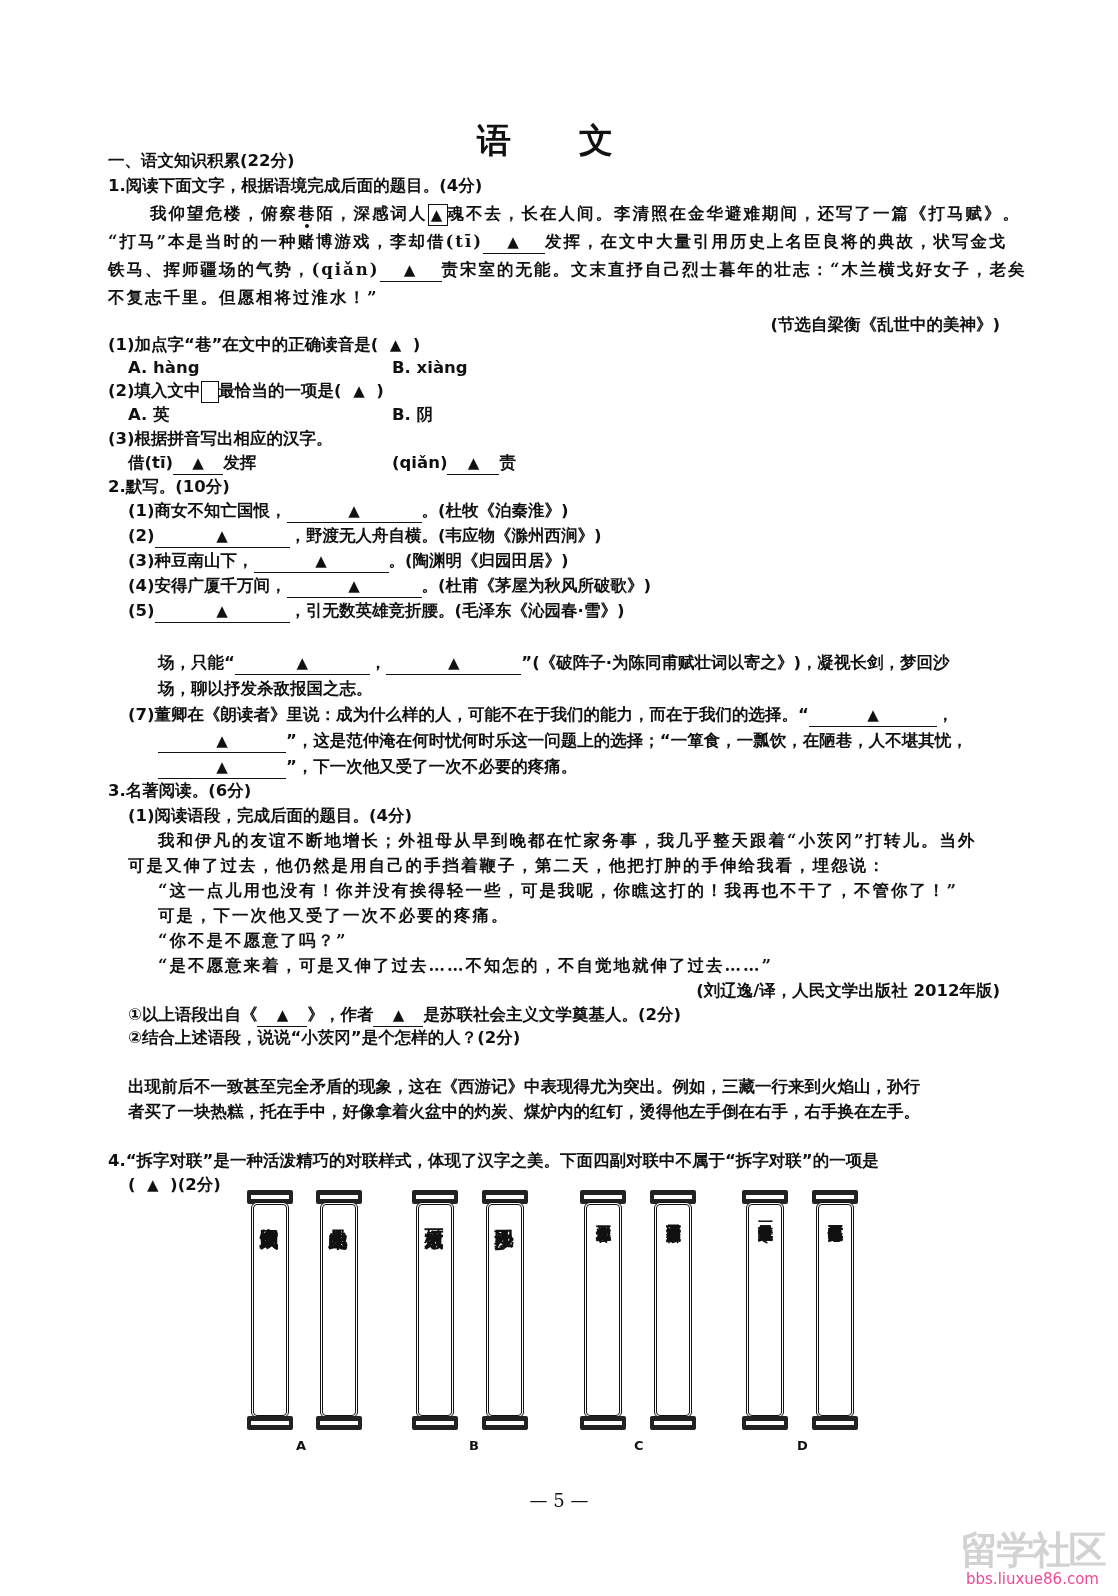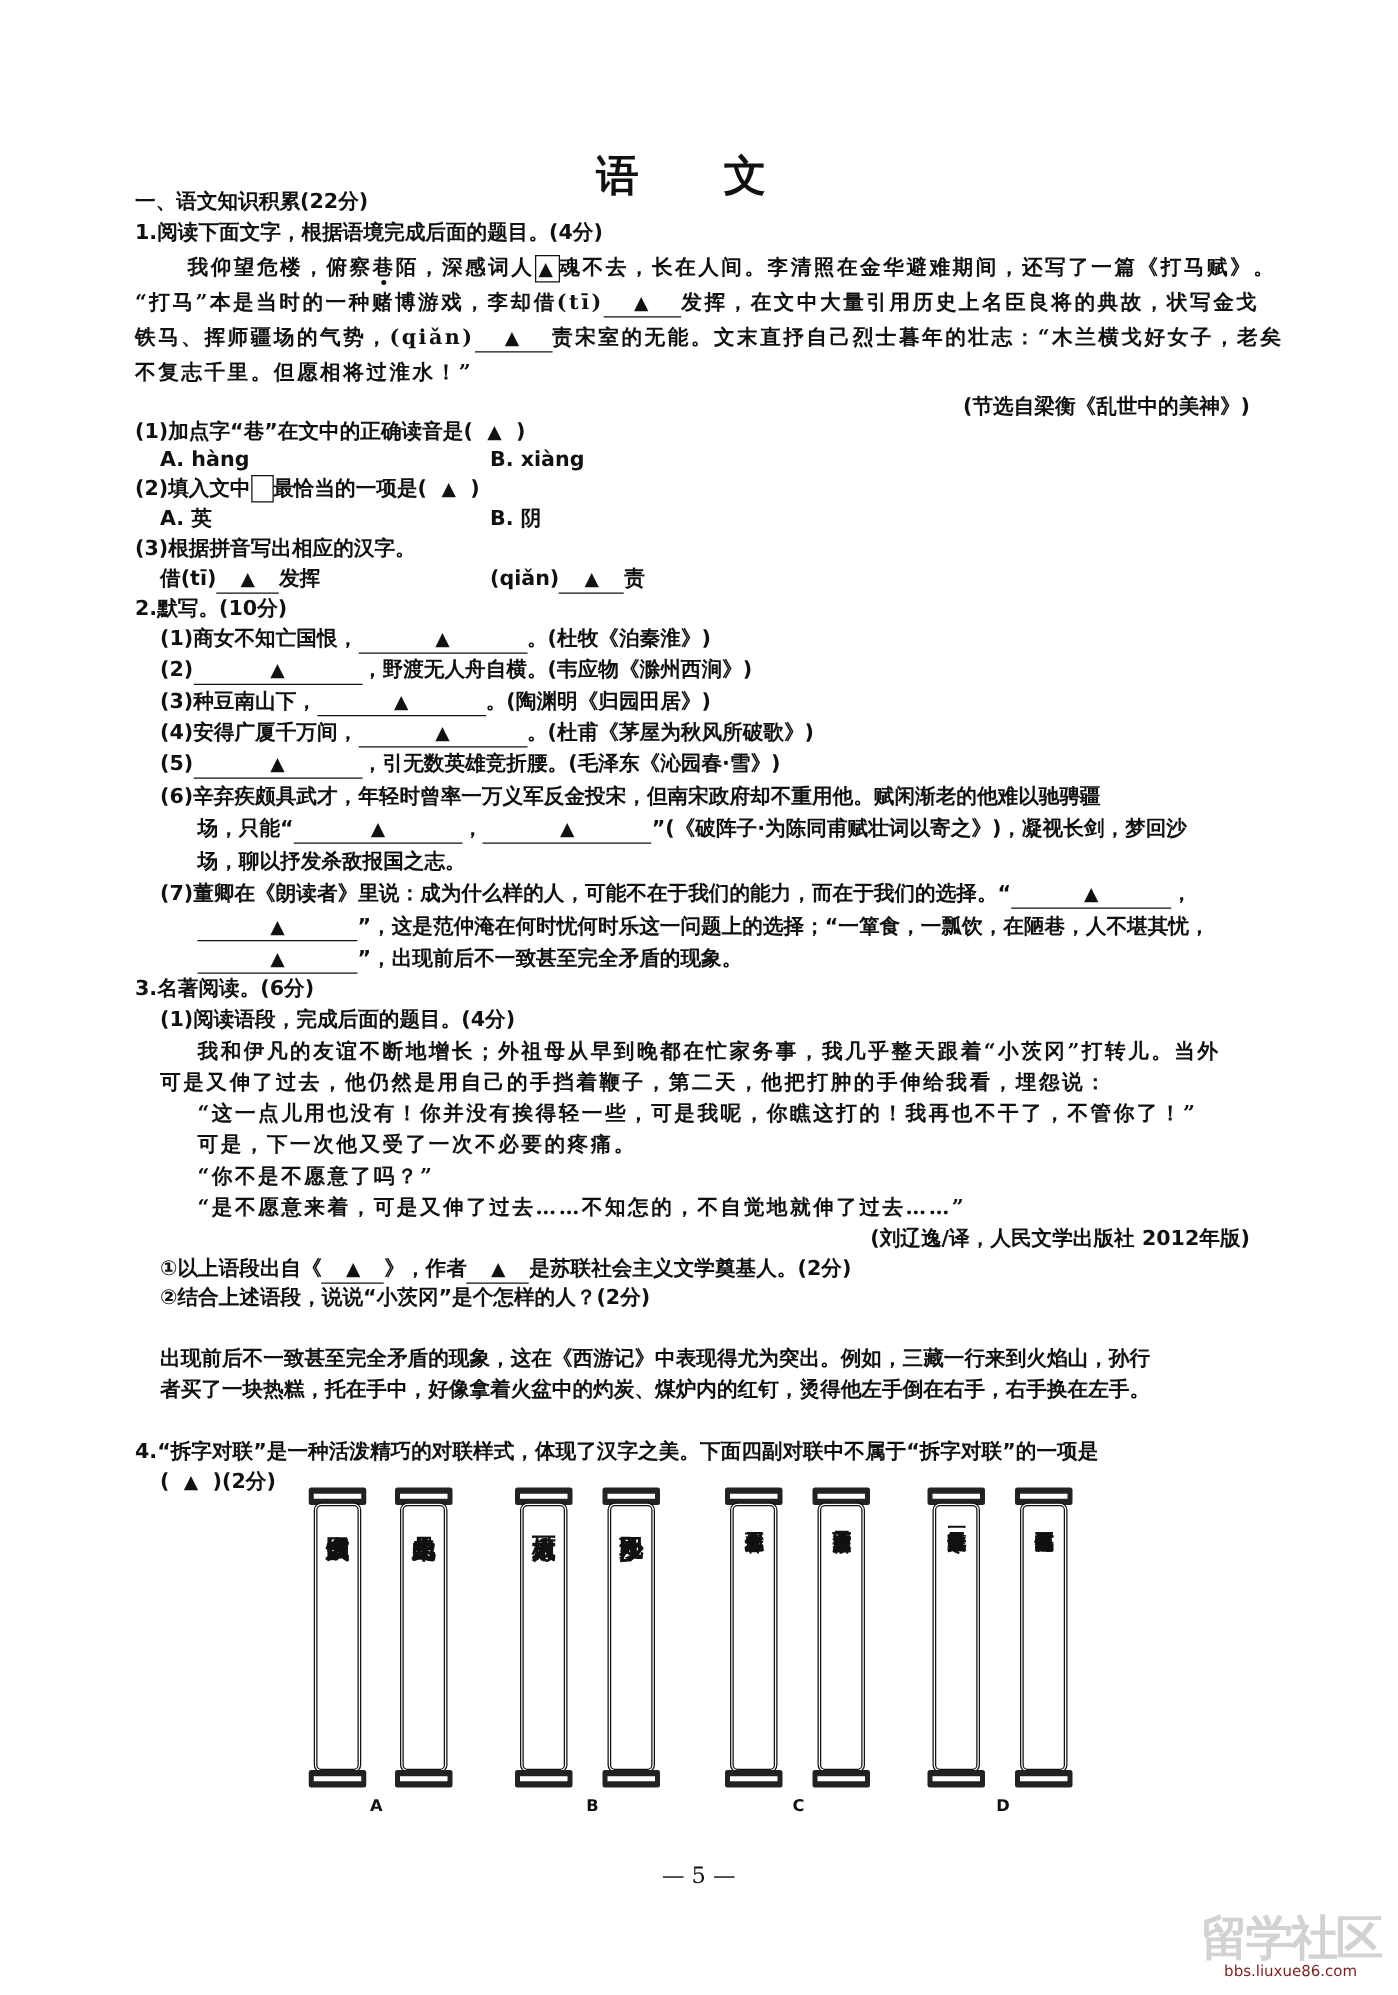--- a/index.html
+++ b/index.html
@@ -27,21 +27,21 @@
   .scroll .cap::after { content: ""; position: absolute; left: 4px; right: 4px; height: 4px; background: #fff; top: 5px; }
   .scroll .body { position: absolute; top: 12px; bottom: 12px; left: 4px; right: 4px; border: 3px double #111; border-radius: 6px; background: #fff; }
   .scroll .txt { position: absolute; top: 24px; left: 0; right: 0; bottom: 20px;
                  writing-mode: vertical-rl; text-orientation: upright; font-size: 19px; font-weight: bold;
                  display: flex; align-items: center; justify-content: flex-start; font-family: "DejaVu Serif", serif; }
   .scroll.long .txt { font-size: 15px; letter-spacing: 0px; }
   .opt-label { position: absolute; top: 248px; font-size: 13px; font-weight: bold; }
   .pageno { position: absolute; top: 1490px; left: 0; width: 1118px; text-align: center; font-size: 18px; font-family: "DejaVu Serif", serif; }
   .watermark { position: absolute; left: 955px; top: 1530px; width: 155px; color: #cfcfcf; text-align: center; }
   .watermark .wm-main { font-size: 38px; font-weight: bold; letter-spacing: -2px; line-height: 40px; color: #d2d2d2; }
-  .watermark .wm-url { font-size: 12px; color: #7f1d1d; }
+  .watermark .wm-url { font-size: 15px; color: #ec4899; }
 </style>
 </head>
 <body>
 
 <div class="page">
 
   <div class="title">语 文</div>
 
   <div class="line" style="top:150px">一、语文知识积累(22分)</div>
 
@@ -87,33 +87,32 @@
   </div>
   <div class="line ind1" style="top:550px">
     <span>(3)种豆南山下，</span><span class="blank tri" style="width:135px">▲</span><span>。(陶渊明《归园田居》)</span>
   </div>
   <div class="line ind1" style="top:575px">
     <span>(4)安得广厦千万间，</span><span class="blank tri" style="width:135px">▲</span><span>。(杜甫《茅屋为秋风所破歌》)</span>
   </div>
   <div class="line ind1" style="top:600px">
     <span>(5)</span><span class="blank tri" style="width:135px">▲</span><span>，引无数英雄竞折腰。(毛泽东《沁园春·雪》)</span>
   </div>
-  <div class="line ind1" style="top:626px">(6)辛弃疾颇具武才，年轻时曾率一万义军反金投宋，但南宋政府却不重用他。赋闲渐老的他难以驰骋疆</div>
   <div class="line ind2" style="top:652px">
     <span>场，只能“</span><span class="blank tri" style="width:135px">▲</span><span>，</span><span class="blank tri" style="width:135px">▲</span><span>”(《破阵子·为陈同甫赋壮词以寄之》)，凝视长剑，梦回沙</span>
   </div>
   <div class="line ind2" style="top:678px">场，聊以抒发杀敌报国之志。</div>
   <div class="line ind1" style="top:704px">
     <span>(7)董卿在《朗读者》里说：成为什么样的人，可能不在于我们的能力，而在于我们的选择。“</span><span class="blank tri" style="width:128px">▲</span><span>，</span>
   </div>
   <div class="line ind2" style="top:730px">
     <span class="blank tri" style="width:128px">▲</span><span>”，这是范仲淹在何时忧何时乐这一问题上的选择；“一箪食，一瓢饮，在陋巷，人不堪其忧，</span>
   </div>
   <div class="line ind2" style="top:756px">
-    <span class="blank tri" style="width:128px">▲</span><span>”，出现前后不一致甚至完全矛盾的现象。</span>
+    <span class="blank tri" style="width:128px">▲</span><span>”，下一次他又受了一次不必要的疼痛。</span>
   </div>
 
   <div class="line" style="top:780px">3.名著阅读。(6分)</div>
   <div class="line ind1" style="top:805px">(1)阅读语段，完成后面的题目。(4分)</div>
   <div class="line serif" style="top:830px; left:158px">我和伊凡的友谊不断地增长；外祖母从早到晚都在忙家务事，我几乎整天跟着“小茨冈”打转儿。当外</div>
   <div class="line serif" style="top:855px; left:128px">可是又伸了过去，他仍然是用自己的手挡着鞭子，第二天，他把打肿的手伸给我看，埋怨说：</div>
   <div class="line serif" style="top:880px; left:158px">“这一点儿用也没有！你并没有挨得轻一些，可是我呢，你瞧这打的！我再也不干了，不管你了！”</div>
   <div class="line serif" style="top:905px; left:158px">可是，下一次他又受了一次不必要的疼痛。</div>
   <div class="line serif" style="top:930px; left:158px">“你不是不愿意了吗？”</div>
   <div class="line serif" style="top:955px; left:158px">“是不愿意来着，可是又伸了过去……不知怎的，不自觉地就伸了过去……”</div>

